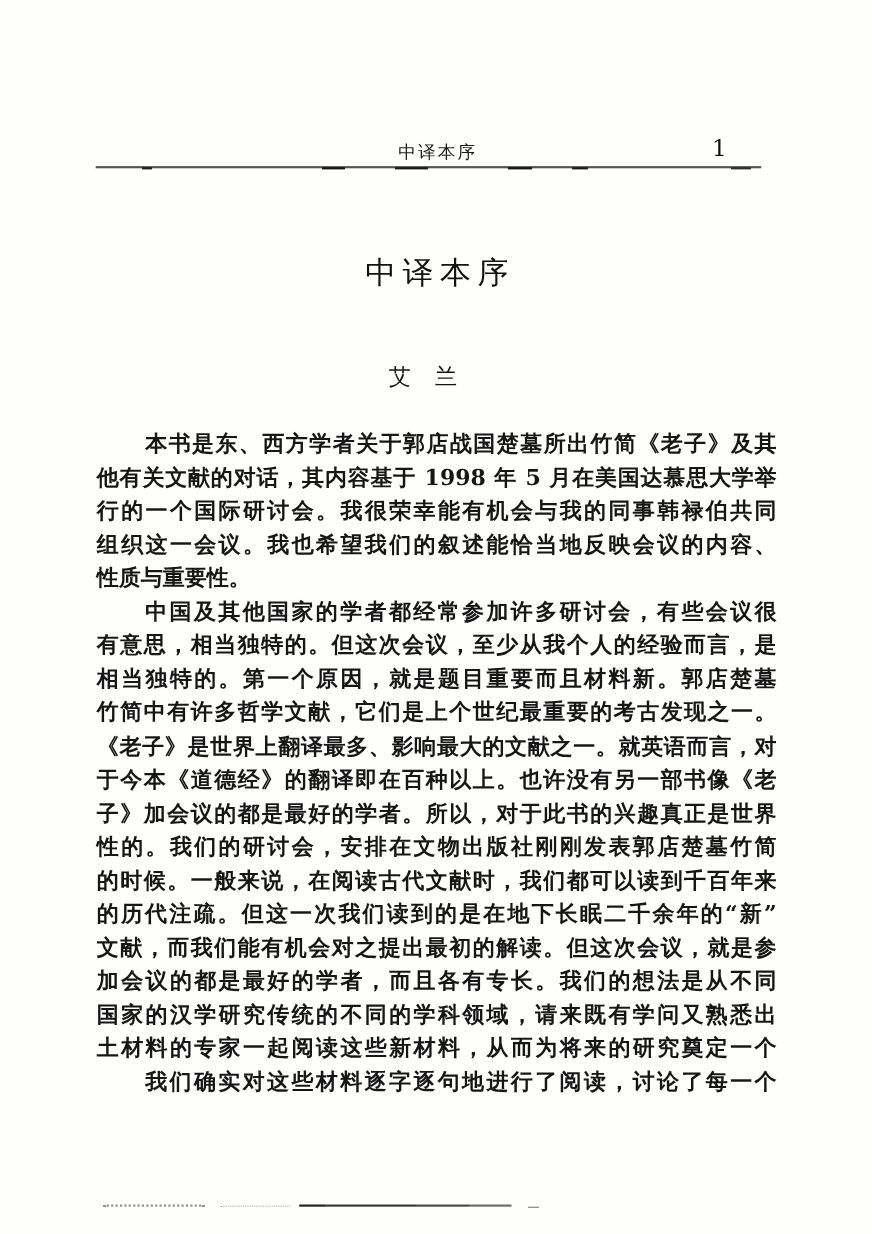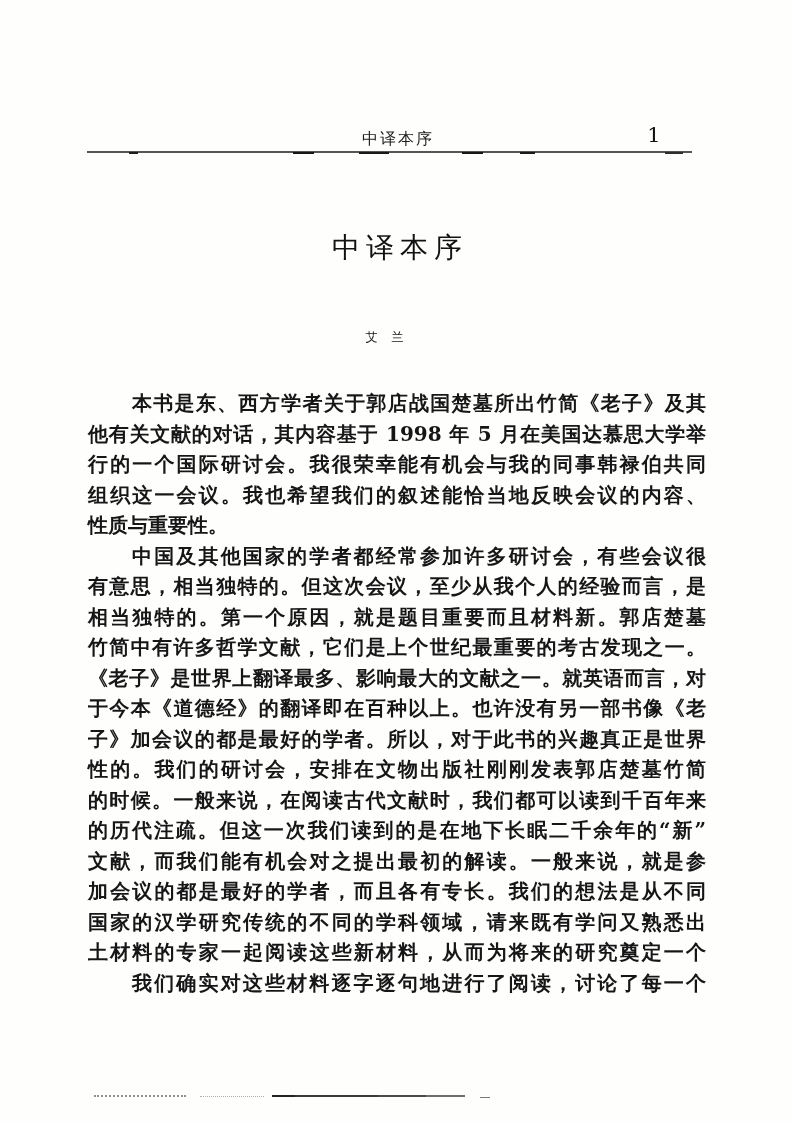--- a/index.html
+++ b/index.html
@@ -77,21 +77,21 @@
     letter-spacing: 6px;
     text-indent: 6px;
     color: #121212;
   }
   .author {
     position: absolute;
     top: 329px;
     left: -12px;
     width: 100%;
     text-align: center;
-    font-size: 12px;
+    font-size: 20px;
     letter-spacing: 1px;
     color: #141414;
   }
   .body-text {
     position: absolute;
     top: 388px;
     left: 0;
     width: 618px;
     font-size: 20px;
     line-height: 30.5px;
@@ -137,21 +137,21 @@
         <div class="line indent">中国及其他国家的学者都经常参加许多研讨会，有些会议很</div>
         <div class="line">有意思，相当独特的。但这次会议，至少从我个人的经验而言，是</div>
         <div class="line">相当独特的。第一个原因，就是题目重要而且材料新。郭店楚墓</div>
         <div class="line">竹简中有许多哲学文献，它们是上个世纪最重要的考古发现之一。</div>
         <div class="line">《老子》是世界上翻译最多、影响最大的文献之一。就英语而言，对</div>
         <div class="line">于今本《道德经》的翻译即在百种以上。也许没有另一部书像《老</div>
         <div class="line">子》加会议的都是最好的学者。所以，对于此书的兴趣真正是世界</div>
         <div class="line">性的。我们的研讨会，安排在文物出版社刚刚发表郭店楚墓竹简</div>
         <div class="line">的时候。一般来说，在阅读古代文献时，我们都可以读到千百年来</div>
         <div class="line">的历代注疏。但这一次我们读到的是在地下长眠二千余年的“新”</div>
-        <div class="line">文献，而我们能有机会对之提出最初的解读。一般来说，就是参</div>
+        <div class="line">文献，而我们能有机会对之提出最初的解读。但这次会议，就是参</div>
         <div class="line">加会议的都是最好的学者，而且各有专长。我们的想法是从不同</div>
         <div class="line">国家的汉学研究传统的不同的学科领域，请来既有学问又熟悉出</div>
         <div class="line">土材料的专家一起阅读这些新材料，从而为将来的研究奠定一个</div>
       </div>
       <div class="para">
         <div class="line indent">我们确实对这些材料逐字逐句地进行了阅读，讨论了每一个</div>
       </div>
     </div>
 
     <div class="artifact a-dots1"></div>

